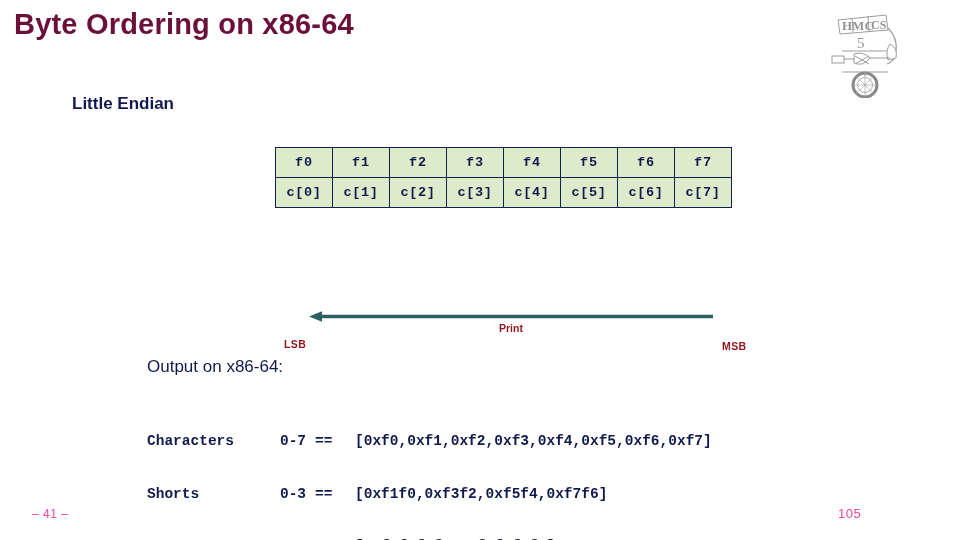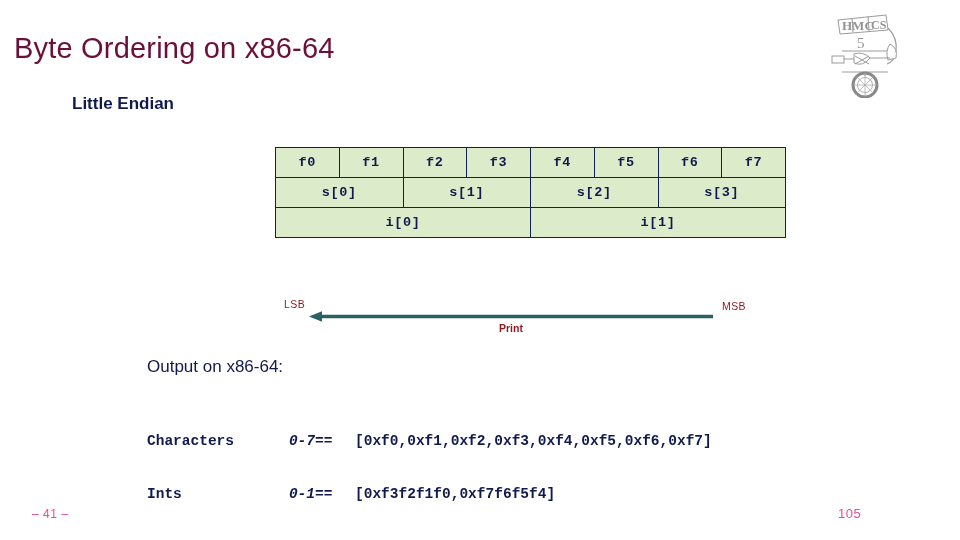--- a/index.html
+++ b/index.html
@@ -13,23 +13,23 @@
     position: relative;
     overflow: hidden;
     font-family: "Liberation Sans", sans-serif;
     -webkit-font-smoothing: none;
   }
 
   
   #slide-title {
     position: absolute;
     left: 14px;
-    top: 32px;
+    top: 8px;
     font-size: 29px;
-    font-weight: normal;
+    font-weight: bold;
     color: #6b0f3b;
     letter-spacing: 0.2px;
     white-space: nowrap;
   }
 
   
   #section-heading {
     position: absolute;
     left: 72px;
     top: 94px;
@@ -37,21 +37,21 @@
     font-weight: bold;
     color: #111a4e;
     white-space: nowrap;
   }
 
   
   #memory-table {
     position: absolute;
     left: 275px;
     top: 147px;
-    width: 511px;
+    width: 457px;
     border-collapse: collapse;
     table-layout: fixed;
   }
   #memory-table td {
     border: 1px solid #12204f;
     background: #dcecca;
     height: 29px;
     text-align: center;
     vertical-align: middle;
     color: #111a4e;
@@ -63,24 +63,25 @@
   }
   #memory-table td.field-row {
     font-weight: bold;
     letter-spacing: 0.8px;
   }
 
   
   .endian-label {
     position: absolute;
     font-size: 10.5px;
-    font-weight: normal;
+    font-weight: bold;
     color: #92161d;
     letter-spacing: 0.4px;
     white-space: nowrap;
+    margin-top: 40px;
   }
   #lsb-label { left: 284px; top: 298px; }
   #msb-label { left: 722px; top: 300px; }
 
   
   #print-arrow-wrap {
     position: absolute;
     left: 309px;
     top: 309px;
     width: 406px;
@@ -115,21 +116,21 @@
     top: 398px;
     font-family: "Liberation Mono", monospace;
     font-size: 14.5px;
     font-weight: bold;
     line-height: 17.5px;
     color: #111a4e;
     white-space: pre;
   }
   #output-code .code-row { display: block; white-space: pre; }
   #output-code .col-label { display: inline-block; width: 124px; }
-  #output-code .col-range { display: inline-block; width: 44px; text-align: right; font-style: italic; }
+  #output-code .col-range { display: inline-block; width: 44px; text-align: center; }
   #output-code .col-eq    { display: inline-block; width: 40px; }
   #output-code .col-value { display: inline-block; text-align: right; }
 
   
   .footer-text {
     position: absolute;
     font-size: 12px;
     color: #ec4899;
     letter-spacing: 0.5px;
     white-space: nowrap;
@@ -162,47 +163,48 @@
       <td class="field-row" colspan="1">f0</td>
       <td class="field-row" colspan="1">f1</td>
       <td class="field-row" colspan="1">f2</td>
       <td class="field-row" colspan="1">f3</td>
       <td class="field-row" colspan="1">f4</td>
       <td class="field-row" colspan="1">f5</td>
       <td class="field-row" colspan="1">f6</td>
       <td class="field-row" colspan="1">f7</td>
     </tr>
     <tr>
-      <td colspan="2">s[0]</td>
-      <td colspan="2">s[1]</td>
-      <td colspan="2">s[2]</td>
-      <td colspan="2">s[3]</td>
-    </tr>
-    <tr>
-      <td colspan="4">i[0]</td>
-      <td colspan="4">i[1]</td>
+      <td colspan="1">c[0]</td>
+      <td colspan="1">c[1]</td>
+      <td colspan="1">c[2]</td>
+      <td colspan="1">c[3]</td>
+      <td colspan="1">c[4]</td>
+      <td colspan="1">c[5]</td>
+      <td colspan="1">c[6]</td>
+      <td colspan="1">c[7]</td>
     </tr>
   </tbody>
 </table>
 
 <div id="lsb-label" class="endian-label">LSB</div>
 <div id="msb-label" class="endian-label">MSB</div>
 
 <div id="print-arrow-wrap">
   <svg width="406" height="16" viewBox="0 0 406 16" xmlns="http://www.w3.org/2000/svg">
     <line x1="10" y1="7.5" x2="404" y2="7.5" stroke="#2c6163" stroke-width="3.4"></line>
     <polygon points="0,7.5 13,2.2 13,12.8" fill="#2c6163"></polygon>
   </svg>
 </div>
 <div id="print-arrow-label">Print</div>
 
 <div id="output-heading">Output on x86-64:</div>
 
 <div id="output-code">
   <span class="code-row"><span class="col-label">Characters</span><span class="col-range">0-7</span><span class="col-eq">==</span><span class="col-value">[0xf0,0xf1,0xf2,0xf3,0xf4,0xf5,0xf6,0xf7]</span></span>
+  <span class="code-row"><span class="col-label">Shorts</span><span class="col-range">0-3</span><span class="col-eq">==</span><span class="col-value">[0xf1f0,0xf3f2,0xf5f4,0xf7f6]</span></span>
   <span class="code-row"><span class="col-label">Ints</span><span class="col-range">0-1</span><span class="col-eq">==</span><span class="col-value">[0xf3f2f1f0,0xf7f6f5f4]</span></span>
   
 </div>
 
 <div id="footer-left" class="footer-text">– 41 –</div>
 <div id="footer-right" class="footer-text">105</div>
 
 <div id="logo">
   <svg width="120" height="92" viewBox="0 0 120 92" xmlns="http://www.w3.org/2000/svg">
     <g stroke="#4a4a4a" fill="none" stroke-width="1">

